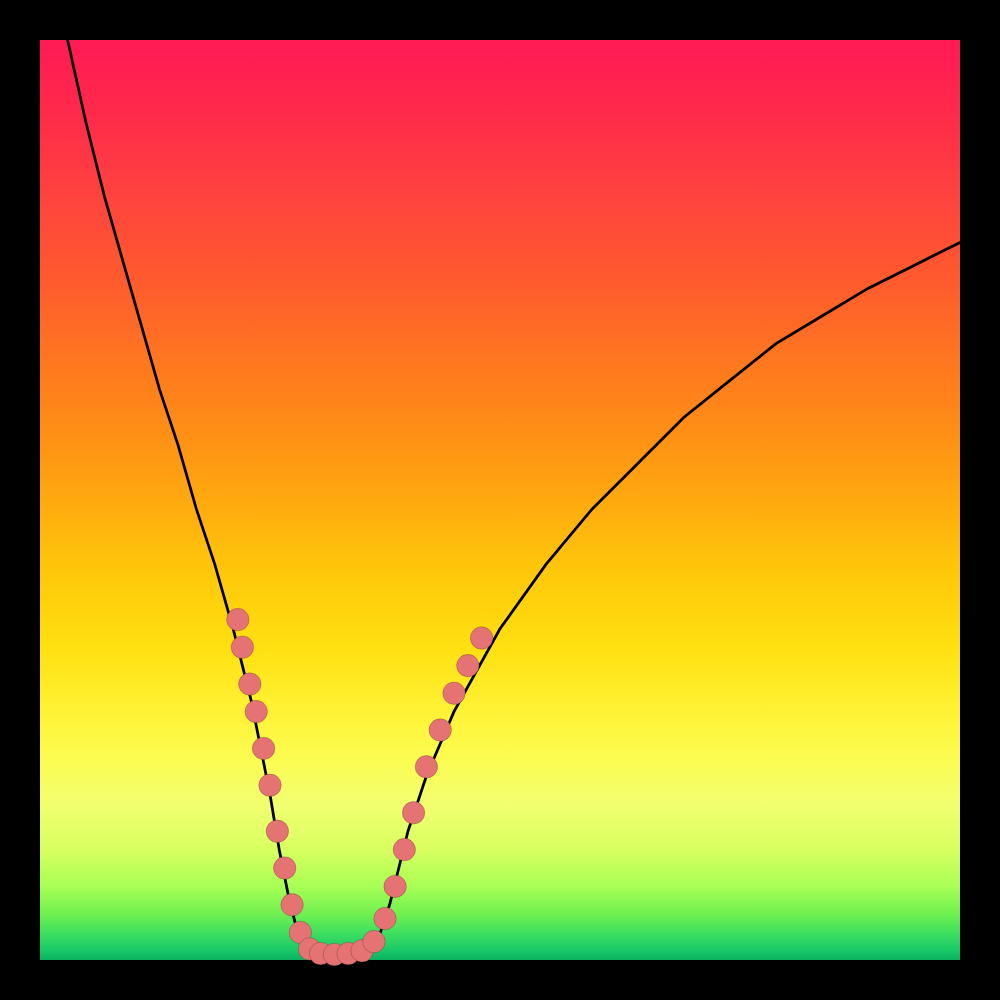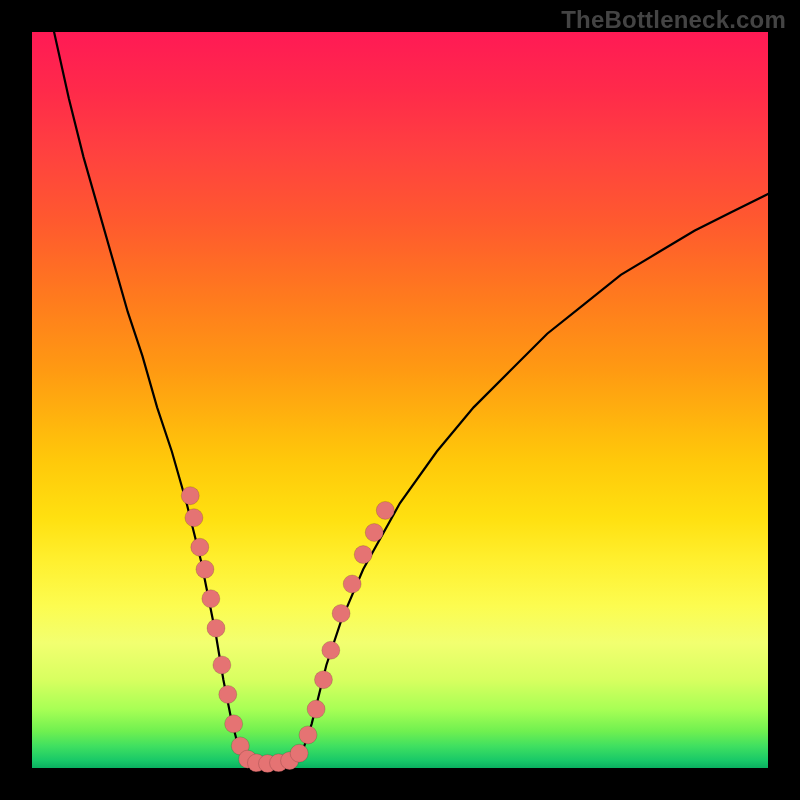--- a/index.html
+++ b/index.html
@@ -74,21 +74,20 @@
   .dot {
     fill: #e57373; 
     stroke: rgba(0,0,0,0.25);
     stroke-width: 0.6;
   }
 </style>
 </head>
 <body>
 
 <div class="frame">
-  <div class="watermark">TheBottleneck.com</div>
 
   <div class="plot">
     <svg class="curve" viewBox="0 0 736 736">
       <path id="curve-left" class="curve-path" d="M22.08 0.00 L36.80 66.24 L51.52 125.12 L66.24 176.64 L80.96 228.16 L95.68 279.68 L110.40 323.84 L125.12 375.36 L139.84 419.52 L154.56 471.04 L161.92 500.48 L169.28 529.92 L176.64 566.72 L184.00 603.52 L191.36 647.68 L198.72 684.48 L206.08 713.92 L213.44 728.64 "></path>
       <path id="curve-floor" class="curve-path" d="M213.44 728.64 L220.80 730.85 L228.16 732.32 L235.52 732.32 L242.88 732.32 L250.24 732.32 L257.60 730.85 L264.96 728.64 "></path>
       <path id="curve-right" class="curve-path" d="M264.96 728.64 L272.32 713.92 L279.68 691.84 L287.04 662.40 L294.40 632.96 L309.12 588.80 L331.20 537.28 L368.00 471.04 L404.80 419.52 L441.60 375.36 L478.40 338.56 L515.20 301.76 L552.00 272.32 L588.80 242.88 L625.60 220.80 L662.40 198.72 L699.20 180.32 L736.00 161.92 "></path>
       <g id="dots">
           <circle cx="158.24" cy="463.68" r="9" class="dot"></circle>
           <circle cx="161.92" cy="485.76" r="9" class="dot"></circle>
           <circle cx="167.81" cy="515.20" r="9" class="dot"></circle>

